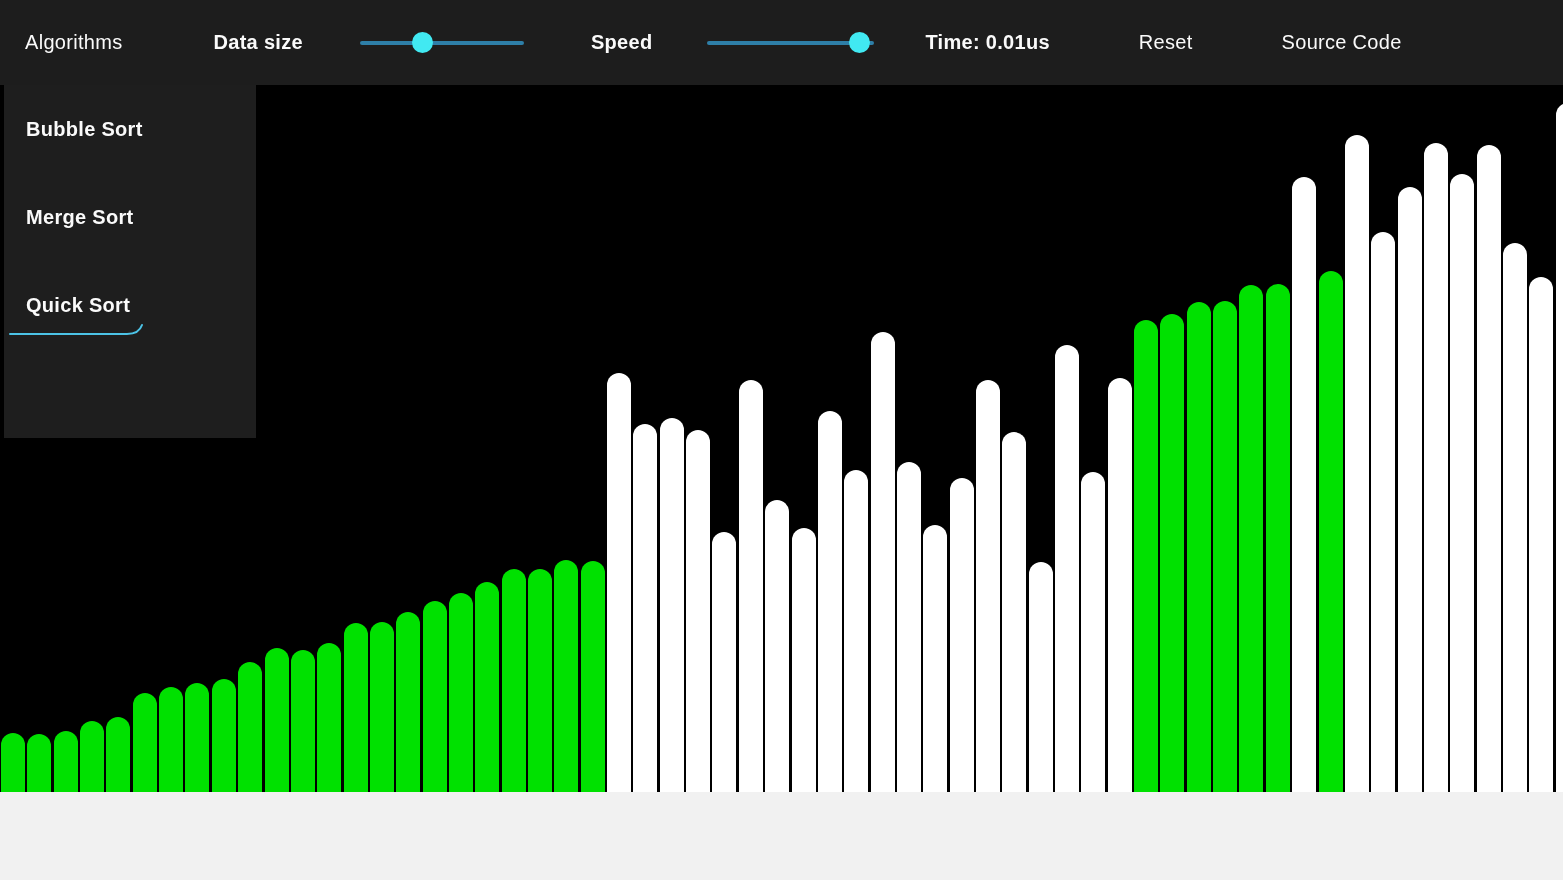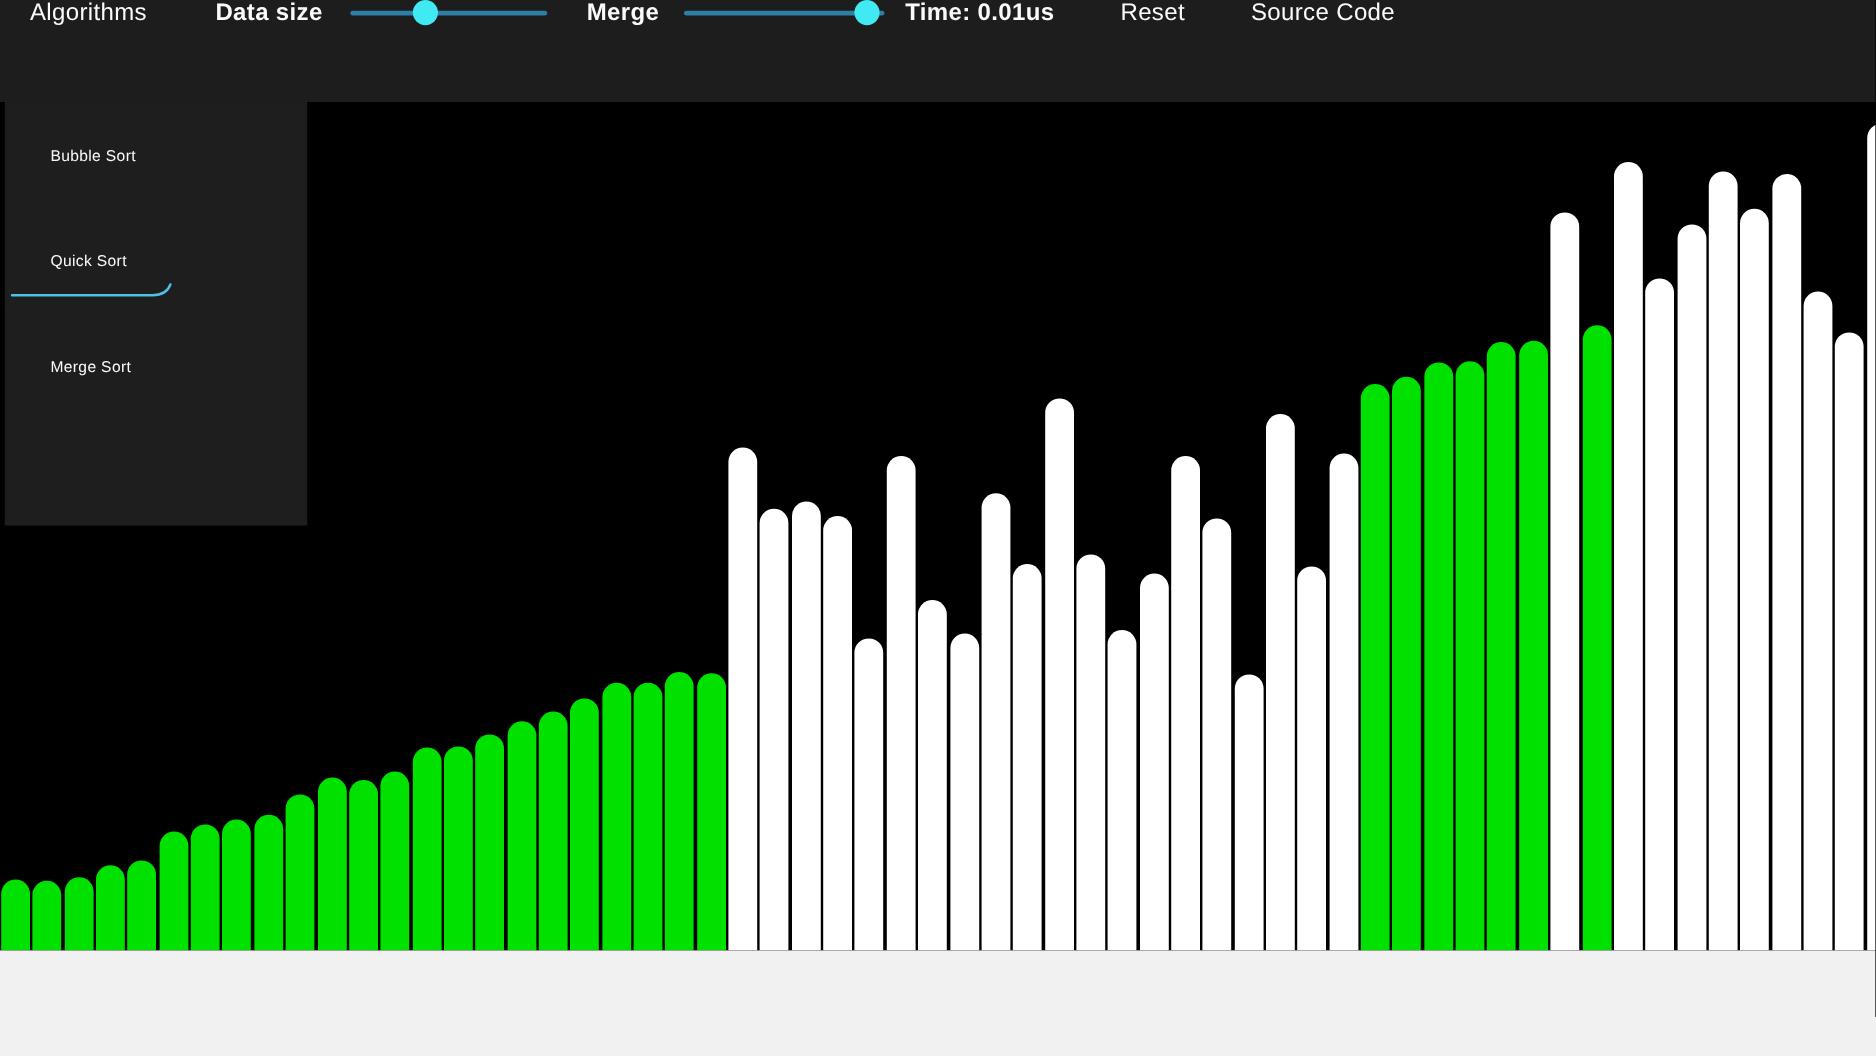--- a/index.html
+++ b/index.html
@@ -8,24 +8,25 @@
     font-family: "Liberation Sans", sans-serif;
     background: #000;
     position: relative;
   }
 
   
   .navbar {
     position: absolute; top: 0; left: 0;
     width: 1563px; height: 85px;
     background: #1d1d1d;
-    display: flex; 
+    display: flex; align-items: center;
     color: #fafafa;
     font-size: 20px; font-weight: 500; letter-spacing: .3px;
     z-index: 3;
+    gap: 34px;
   }
   .nav-item { white-space: nowrap; cursor: pointer; }
   .nav-static { white-space: nowrap; cursor: default; font-weight: bold; }
   .nav-algorithms { margin-left: 25px; }
   .nav-datasize  { margin-left: 57px; cursor: default; }
   .nav-speed     { margin-left: 33px; cursor: default; }
   .nav-time      { margin-left: 17px; }
   .nav-reset     { margin-left: 55px; }
   .nav-source    { margin-left: 55px; }
 
@@ -48,23 +49,23 @@
   .dropdown {
     position: absolute; top: 85px; left: 4px;
     width: 252px; height: 353px;
     background: #1e1e1e;
     z-index: 2;
   }
   .dropdown-item {
     position: relative;
     height: 88px;
     display: flex; align-items: center;
-    padding-left: 38px;
+    padding-left: 22px;
     color: #fafafa;
-    font-size: 13px; font-weight: 400; letter-spacing: .3px;
+    font-size: 20px; font-weight: 700; letter-spacing: .3px;
     cursor: pointer;
   }
   .active-underline {
     position: absolute; left: 4px; top: 62px;
     width: 136px; height: 14px;
     pointer-events: none;
   }
 
   
   .viz {
@@ -94,46 +95,46 @@
 <div class="navbar">
   <span class="nav-item nav-algorithms">Algorithms</span>
 
   <span class="nav-static nav-datasize">Data size</span>
 
   <div class="slider slider-1">
     <div class="track" style="background: rgb(46, 127, 168);"></div>
     <div class="thumb" id="thumb-datasize" style="background: rgb(65, 233, 242); left: calc(38% - 10px);"></div>
   </div>
 
-  <span class="nav-static nav-speed">Merge</span>
+  <span class="nav-static nav-speed">Speed</span>
 
   <div class="slider slider-2">
     <div class="track" style="background: rgb(46, 127, 168);"></div>
     <div class="thumb" id="thumb-speed" style="background: rgb(65, 233, 242); left: calc(91% - 10px);"></div>
   </div>
 
   <span class="nav-static nav-time">Time: 0.01us</span>
 
   <span class="nav-item nav-reset">Reset</span>
 
   <span class="nav-item nav-source">Source Code</span>
 </div>
 
 <div class="dropdown">
   <div class="dropdown-item">
     <span>Bubble Sort</span>
   </div>
   <div class="dropdown-item">
+    <span>Merge Sort</span>
+  </div>
+  <div class="dropdown-item">
     <span>Quick Sort</span>
     <svg class="active-underline" viewBox="0 0 136 14" fill="none">
       <path id="underline-path" d="M2 11 H 119 Q 131 11 134 2" stroke="#4cc3e6" stroke-width="2" stroke-linecap="round" fill="none"></path>
     </svg>
-  </div>
-  <div class="dropdown-item">
-    <span>Merge Sort</span>
   </div>
 </div>
 
 <div class="viz" id="viz" style="background: rgb(0, 0, 0);">
     <div class="bar" style="left: 1px; height: 59px; background: rgb(0, 225, 0);"></div>
     <div class="bar" style="left: 27.35px; height: 58px; background: rgb(0, 225, 0);"></div>
     <div class="bar" style="left: 53.7px; height: 61px; background: rgb(0, 225, 0);"></div>
     <div class="bar" style="left: 80.05px; height: 71px; background: rgb(0, 225, 0);"></div>
     <div class="bar" style="left: 106.4px; height: 75px; background: rgb(0, 225, 0);"></div>
     <div class="bar" style="left: 132.75px; height: 99px; background: rgb(0, 225, 0);"></div>

